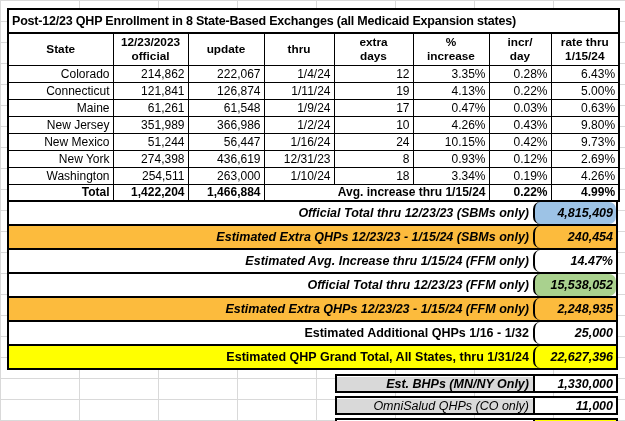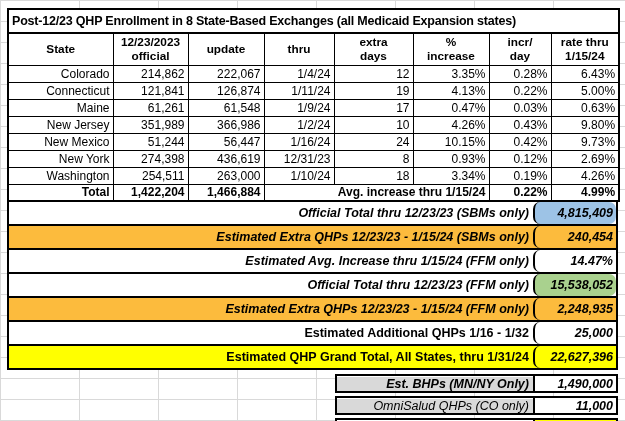--- a/index.html
+++ b/index.html
@@ -216,21 +216,21 @@
     </div>
     <div class="srow bg-yellow">
       <div class="slabel upright">Estimated QHP Grand Total, All States, thru 1/31/24</div>
       <div class="sval bg-yellow">22,627,396</div>
     </div>
   </div>
 
   <div>
     <div class="brow">
       <div class="blabel bg-gray">Est. BHPs (MN/NY Only)</div>
-      <div class="bval">1,490,000</div>
+      <div class="bval">1,330,000</div>
     </div>
     <div class="brow">
       <div class="blabel bg-gray fw-normal">OmniSalud QHPs (CO only)</div>
       <div class="bval">11,000</div>
     </div>
     <div class="brow">
       <div class="blabel bg-yellow">Est. Total QHPs + BHPs</div>
       <div class="bval bg-yellow">23,968,396</div>
     </div>
   </div>

